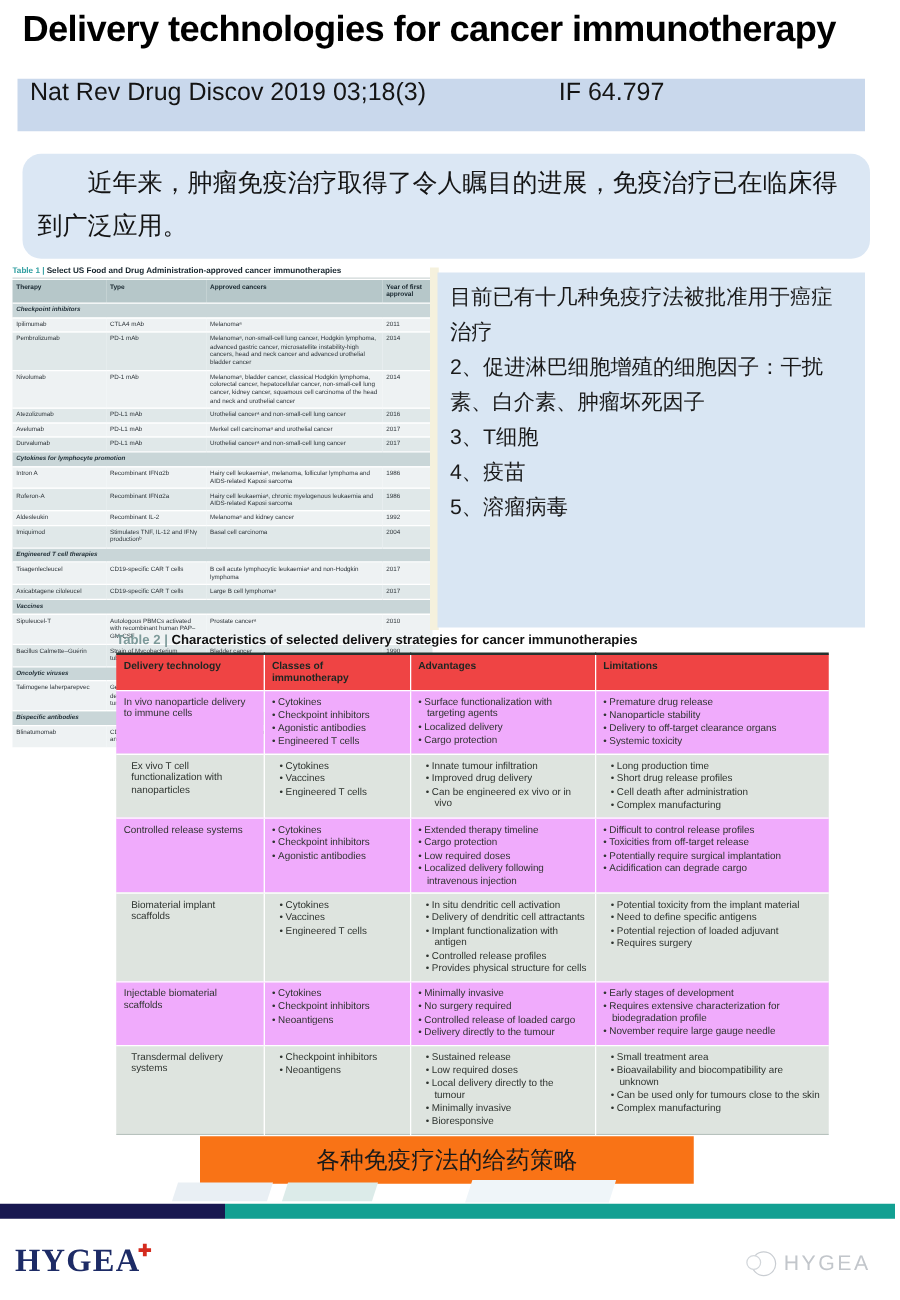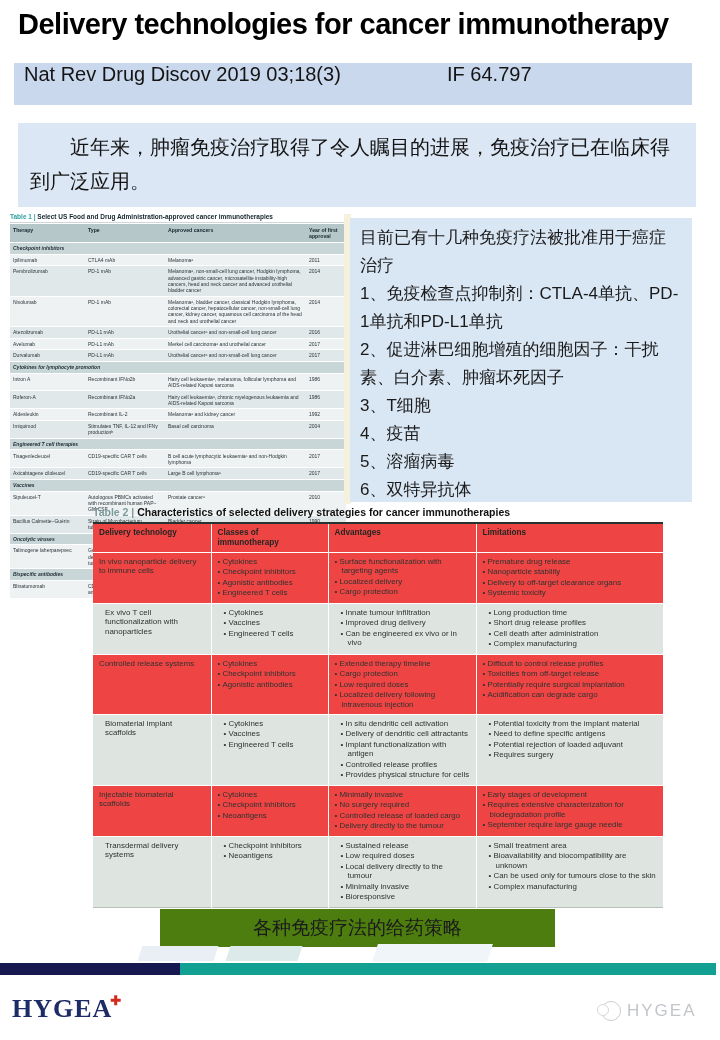--- a/index.html
+++ b/index.html
@@ -20,21 +20,21 @@
   .citation-bar {
     left:14px; top:63px; width:678px; height:42px; background:#c9d8ec;
     display:flex; align-items:flex-start; font-size:20px; color:#141414;
   }
   .citation-bar .journal { margin-left:10px; width:405px; }
   .citation-bar .if { margin-left:18px; }
 
   
   .intro-box {
     left:18px; top:123px; width:678px; height:84px; background:#dbe7f4;
-    font-size:20px; line-height:34px; color:#141414; padding:7px 12px 0 12px;
+    font-size:20px; line-height:34px; color:#141414; padding:7px 12px 0 12px;border-radius:15px;
   }
   .intro-box .txt { text-indent:2em; }
 
   
   .t1-wrap { left:10px; top:212px; width:336px; }
   .t1-title { font-size:6.5px; font-weight:700; color:#15242c; line-height:9px; border-bottom:0.5px solid #cfd8d8; padding-bottom:1px; }
   .t1-title .tlabel { color:#2f9ea0; font-weight:700; }
   table.t1 { width:336px; border-collapse:collapse; table-layout:fixed; font-size:5px; line-height:1.25; color:#2c3338; margin-top:1px; }
   .t1 col.c0 { width:75px; } .t1 col.c1 { width:80px; } .t1 col.c2 { width:141px; } .t1 col.c3 { width:40px; }
   .t1 th { background:#b6c7c9; color:#15242c; font-size:5.2px; text-align:left; padding:2.5px 3px; vertical-align:top; border-bottom:1px solid #fff; }
@@ -53,29 +53,29 @@
   
   .t2-wrap { left:75px; top:505px; width:570px;margin-left:18px; }
   .t2-title { font-size:10.5px; font-weight:700; color:#111; line-height:15px; margin-bottom:2px; }
   .t2-title .tlabel { color:#7d9a9a; font-weight:700; }
   table.t2 { width:570px; border-collapse:collapse; table-layout:fixed; font-size:7.9px; line-height:1.2; color:#2e332f; border-top:2px solid #26332f; }
   .t2 col.c0 { width:118px; } .t2 col.c1 { width:117px; } .t2 col.c2 { width:148px; } .t2 col.c3 { width:187px; }
   .t2 th { background:#ef4444; color:#1c2622; font-size:8.2px; font-weight:700; text-align:left; padding:4px 6px; vertical-align:top; border-left:1px solid #fff; }
   .t2 th:first-child { border-left:none; }
   .t2 td { padding:4px 6px; vertical-align:top; border-top:1px solid #fff; border-left:1px solid #fff; word-wrap:break-word; }
   .t2 td:first-child { border-left:none; }
-  .t2 tr.odd td { background:#ef4444; }
+  .t2 tr.odd td { background:#f0abfc; }
   .t2 tr.even td { background:#dee4df;padding-left:12px; }
   .t2 .li { padding-left:7px; text-indent:-7px; margin-bottom:1px; }
   .t2 .li::before { content:"\2022\00a0"; }
   table.t2 { border-bottom:1px solid #b7c2bd; }
 
   
   .caption-box {
-    left:160px; top:909px; width:395px; height:38px; background:#4d7c0f;
+    left:160px; top:909px; width:395px; height:38px; background:#f97316;
     display:flex; align-items:center; justify-content:center;
     font-size:19px; color:#1a1a1a;
   }
 
   
   .shape1 { left:140px; top:946px; width:76px; height:15px; background:#e9eff4; transform:skewX(-18deg); }
   .shape2 { left:228px; top:946px; width:72px; height:15px; background:#dcebe9; transform:skewX(-18deg); }
   .shape3 { left:375px; top:944px; width:115px; height:18px; background:#eff5f9; transform:skewX(-18deg); }
 
   
@@ -244,26 +244,24 @@
           <td class="c2">B cell acute lymphocytic leukaemiaᵃ</td>
           <td class="c3">2014</td>
         </tr>
       </tbody>
   </table>
 </div>
 <div class="abs t1-edge"></div>
 
 <div class="abs summary-panel">
     <div>目前已有十几种免疫疗法被批准用于癌症治疗</div>
-    <div>1、免疫检查点抑制剂：CTLA-4单抗、PD-1单抗和PD-L1单抗</div>
     <div>2、促进淋巴细胞增殖的细胞因子：干扰素、白介素、肿瘤坏死因子</div>
     <div>3、T细胞</div>
     <div>4、疫苗</div>
     <div>5、溶瘤病毒</div>
-    <div>6、双特异抗体</div>
   </div>
 
 <div class="abs t2-wrap">
   <div class="t2-title">
     <span class="tlabel">Table 2 |</span>
     <span>Characteristics of selected delivery strategies for cancer immunotherapies</span>
   </div>
   <table class="t2">
     <colgroup>
         <col class="c0">
@@ -369,21 +367,21 @@
           </td>
           <td class="c2">
             <div class="li">Minimally invasive</div>
             <div class="li">No surgery required</div>
             <div class="li">Controlled release of loaded cargo</div>
             <div class="li">Delivery directly to the tumour</div>
           </td>
           <td class="c3">
             <div class="li">Early stages of development</div>
             <div class="li">Requires extensive characterization for biodegradation profile</div>
-            <div class="li">September require large gauge needle</div>
+            <div class="li">November require large gauge needle</div>
           </td>
         </tr>
         <tr class="even">
           <td class="c0">Transdermal delivery systems</td>
           <td class="c1">
             <div class="li">Checkpoint inhibitors</div>
             <div class="li">Neoantigens</div>
           </td>
           <td class="c2">
             <div class="li">Sustained release</div>

